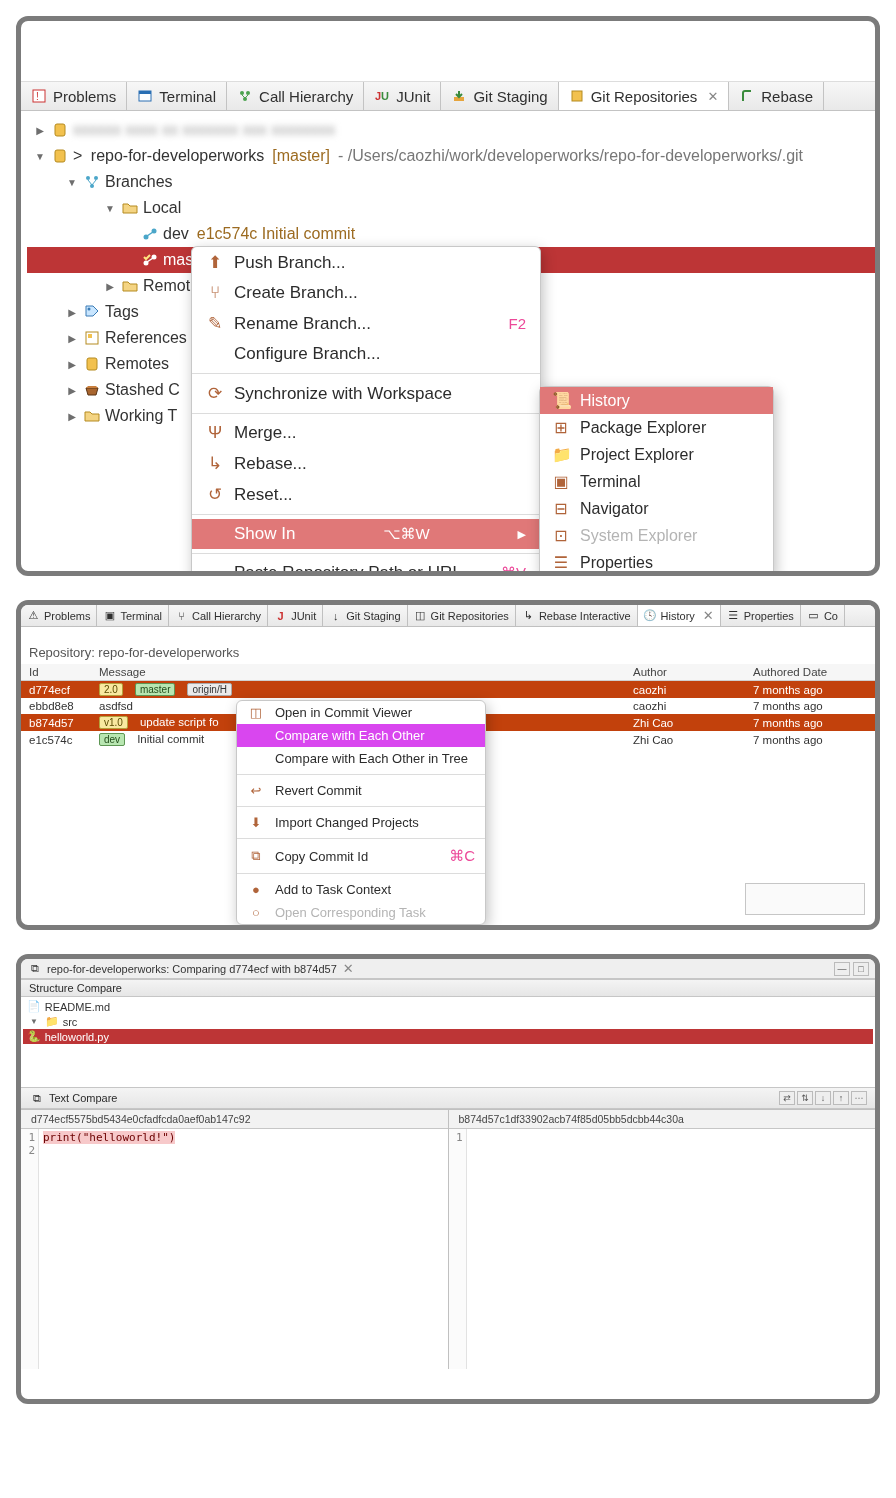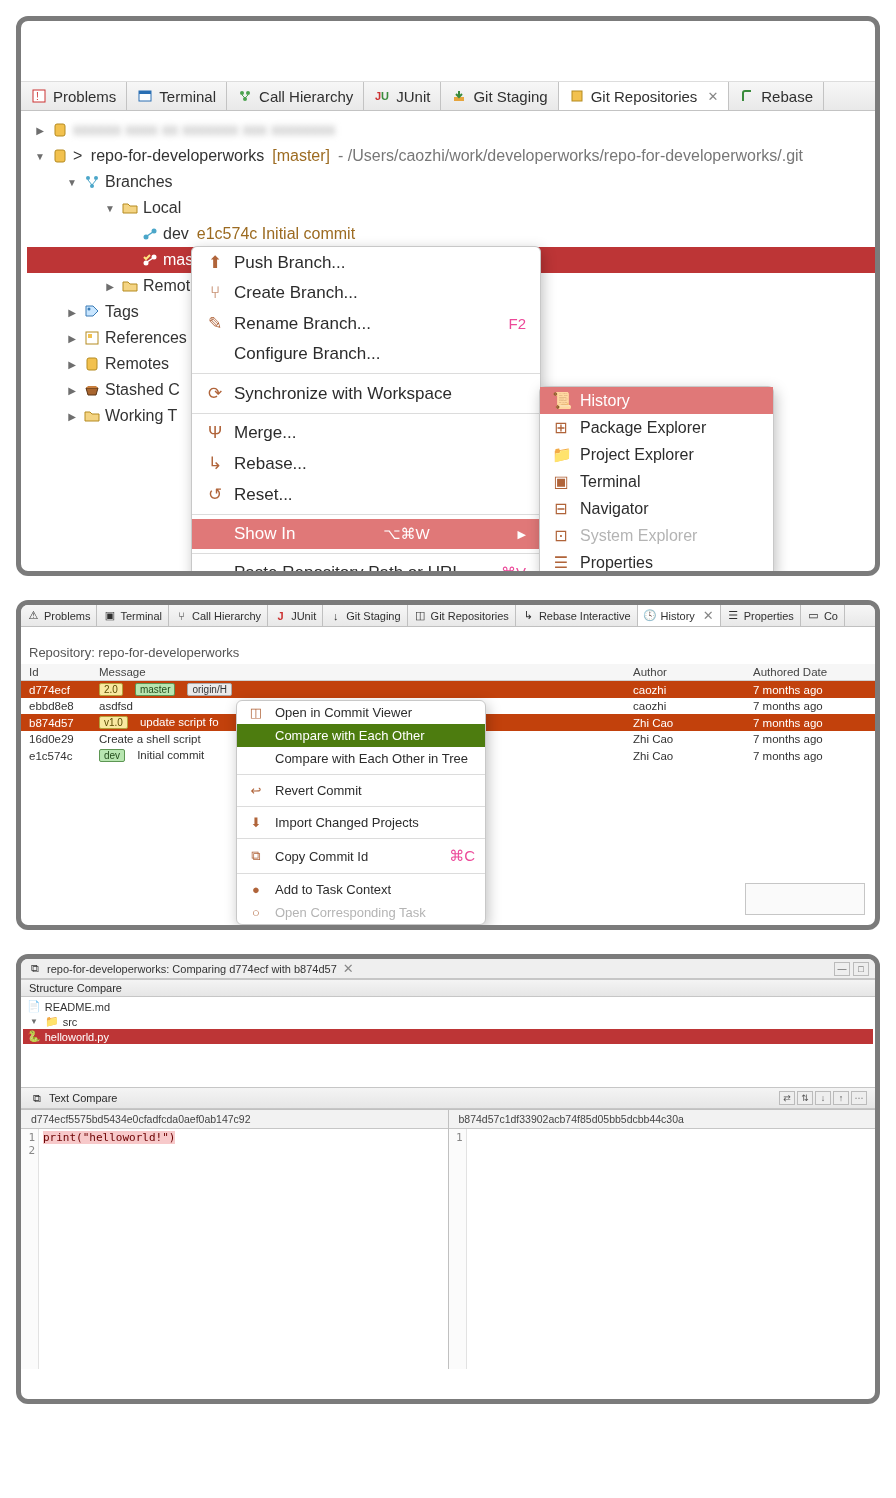--- a/index.html
+++ b/index.html
@@ -98,21 +98,21 @@
   .hist-table td { padding:2px 8px; white-space:nowrap; }
   .hist-table tr.hsel { background:#c2410c; color:#fff; }
   .pill { display:inline-block; border:1px solid #888; border-radius:2px;
     padding:0 4px; font-size:10px; margin-right:12px; }
   .pill-yellow { background:#f9e9a0; color:#5a4a00; border-color:#b5a23c; }
   .pill-green  { background:#b8e6b1; color:#234d1c; border-color:#5d9653; }
   .pill-gray   { background:#eaeaea; color:#333; border-color:#aaa; }
 
   .ctx3 { left:215px; top:95px; width:250px; font-size:13px; }
   .ctx3 .ctxitem { padding:4px 10px; }
-  .ctx3 .ctxitem.sel { background:#4d7c0f; color:#fff; }
+  .ctx3 .ctxitem.sel { background:#d946ef; color:#fff; }
   .ctx3 .disabled { color:#b4b4b4; }
 
   .box-br { position:absolute; bottom:10px; right:10px; width:120px; height:32px;
     border:1px solid #c6c6c6; background:#fafafa; }
 
   
   .p3 { height: 450px; font-size:11px; }
   .p3 .titlebar { display:flex; align-items:center; background:#efefef;
     border-bottom:1px solid #c6c6c6; height:20px; padding:0 6px; }
   .p3 .titlebar .right { margin-left:auto; display:flex; gap:3px; }
@@ -498,26 +498,20 @@
           <td>caozhi</td>
           <td>7 months ago</td>
         </tr>
         <tr class="hsel">
           <td>b874d57</td>
           <td><span class="pill pill-yellow">v1.0</span><span>update script fo</span></td>
           <td>Zhi Cao</td>
           <td>7 months ago</td>
         </tr>
         <tr>
-          <td>16d0e29</td>
-          <td><span>Create a shell script</span></td>
-          <td>Zhi Cao</td>
-          <td>7 months ago</td>
-        </tr>
-        <tr>
           <td>e1c574c</td>
           <td><span class="pill pill-green">dev</span><span>Initial commit</span></td>
           <td>Zhi Cao</td>
           <td>7 months ago</td>
         </tr>
       </tbody>
   </table>
 
   <div class="ctxmenu ctx3">
     <div class="ctxitem">

